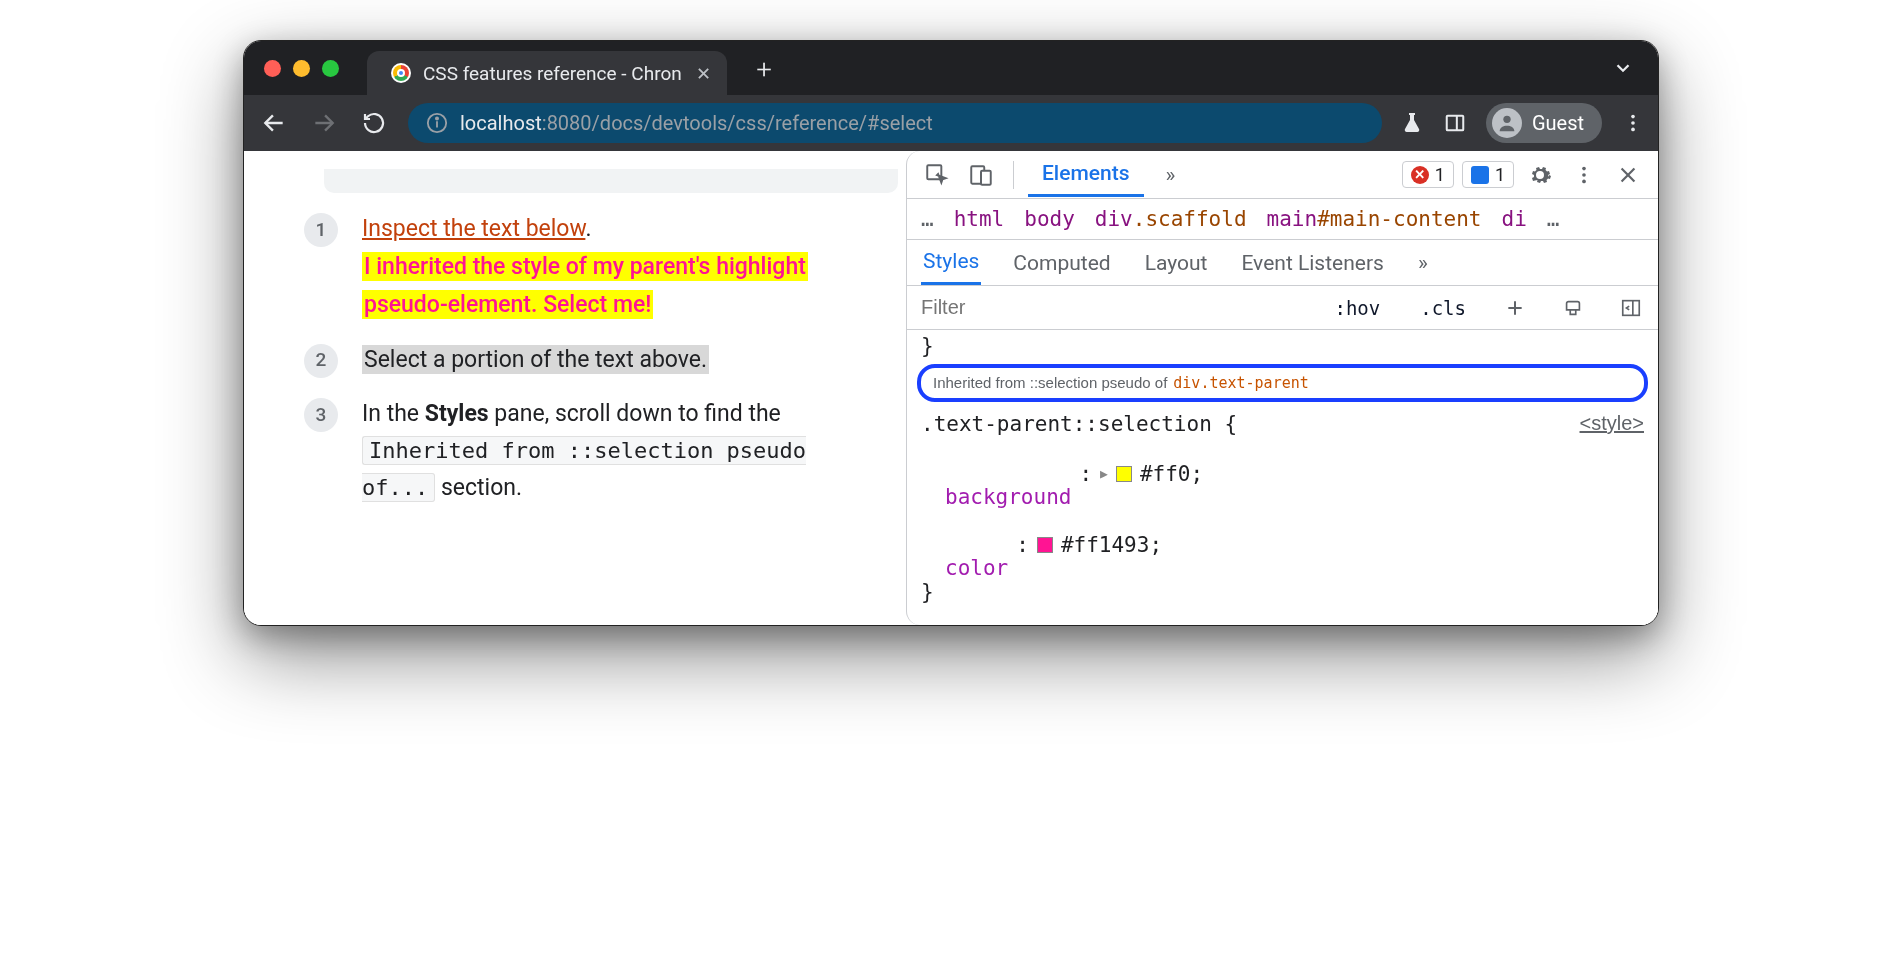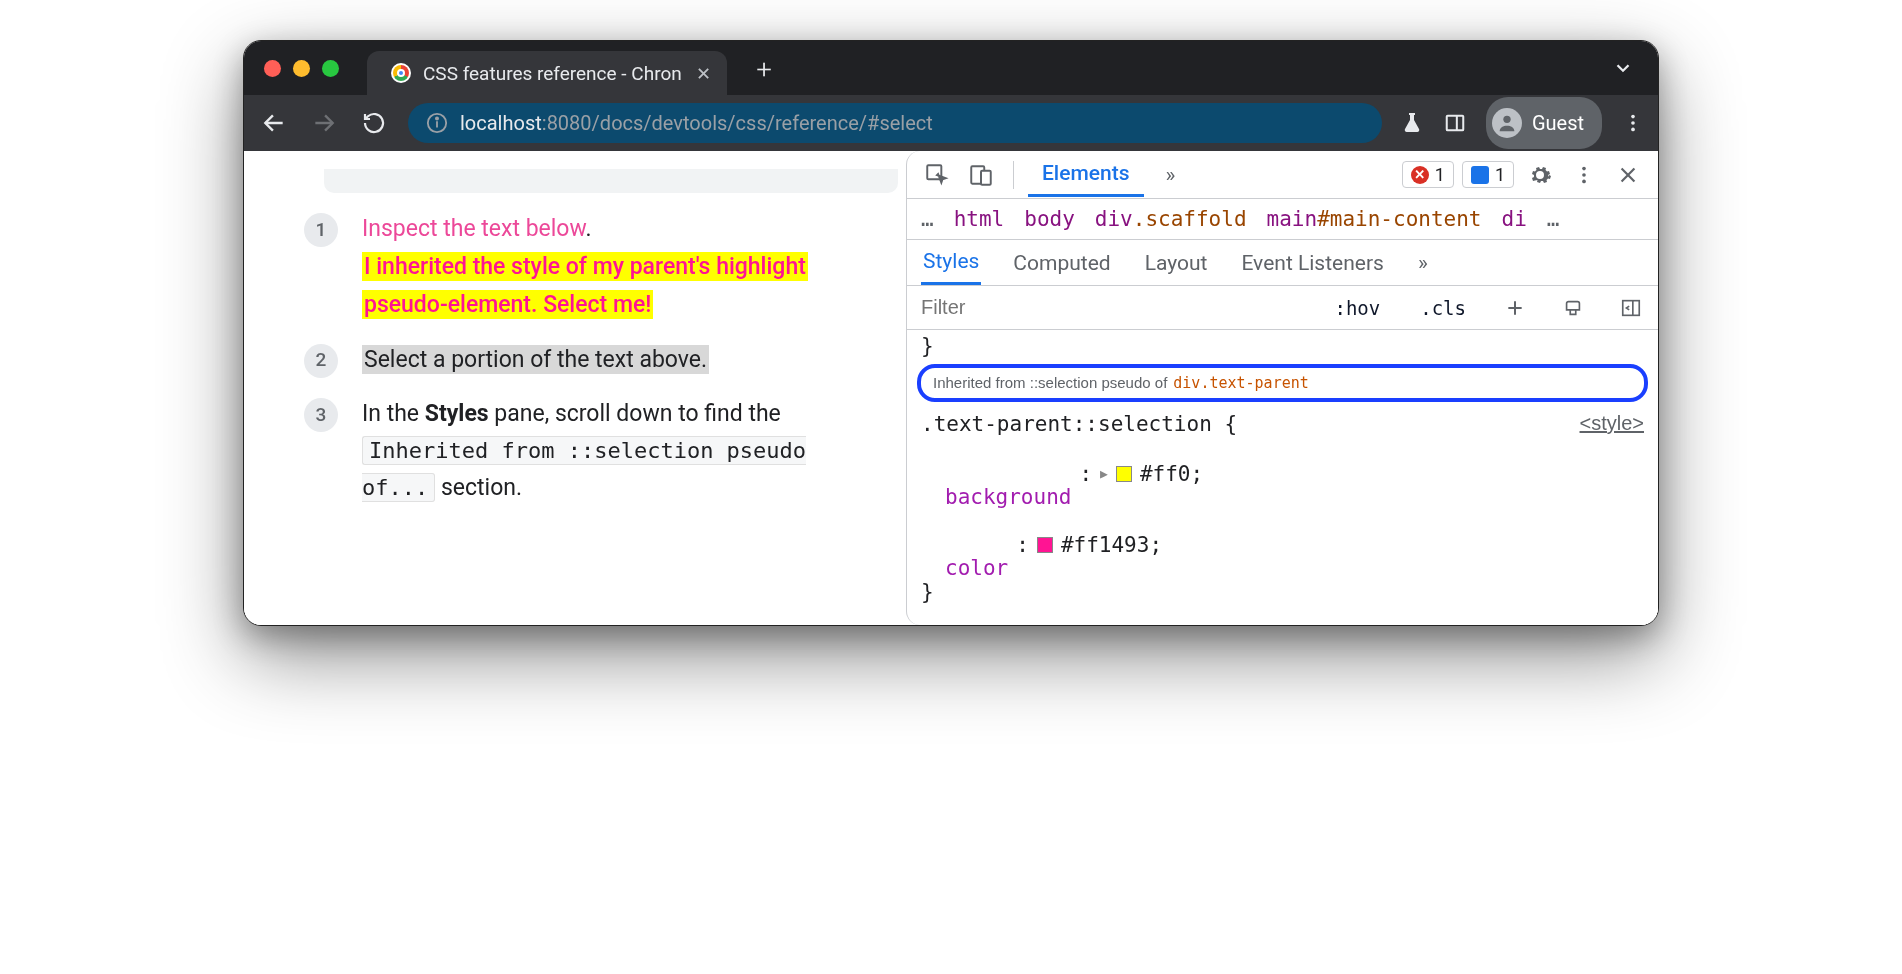--- a/index.html
+++ b/index.html
@@ -81,39 +81,39 @@
     gap:12px;
     color:#9aa0a6;
     font-size:20px;
   }
   .omnibox .host { color:#e8eaed; }
   .omnibox .path { color:#9aa0a6; }
   .toolbar-icons { display:flex; align-items:center; gap:20px; color:#e8eaed;}
   .guest-pill {
     display:flex; align-items:center; gap:10px;
     background:#5f6368; color:#fff; border-radius:22px;
-    height:52px; padding:0 18px 0 6px; font-size:20px;
+    height:40px; padding:0 18px 0 6px; font-size:20px;
   }
   .avatar-circ { width:30px; height:30px; border-radius:50%; background:#bdc1c6; display:flex; align-items:center; justify-content:center;}
   
   .content { display:flex; height: 474px; background:#fff;}
   .page { flex: 0 0 662px; padding: 18px 18px 20px 60px; font-size:23px; color:#202124; line-height:1.6; position:relative;}
   .page-top-bar { background:#f1f3f4; height:24px; border-radius:0 0 10px 10px; margin-bottom:18px; margin-left:20px; margin-right:-10px;}
   ol.steps { list-style:none; counter-reset: step; }
   ol.steps > li { position:relative; padding-left:58px; margin-bottom:18px; }
   ol.steps > li::before {
     counter-increment: step;
     content: counter(step);
     position:absolute; left:0; top:2px;
     width:34px; height:34px; border-radius:50%;
     background:#e8eaed; color:#5f6368;
     display:flex; align-items:center; justify-content:center;
     font-size:19px; font-weight:500;
   }
-  .link { color:#ec4899; cursor:pointer;}
+  .link { color:#c2410c; text-decoration:underline; cursor:pointer;}
   .highlighted {
     background:#ffff00; color:#ff1493; font-weight:500;
     display:inline; line-height:1.65;
     box-decoration-break: clone;
     padding: 1px 2px;
   }
   .grey-sel { background:#d8d8d8; padding:1px 2px;}
   .code-inline {
     font-family: ui-monospace, Menlo, monospace;
     background:#f6f7f8; border:1px solid #e0e0e0;

